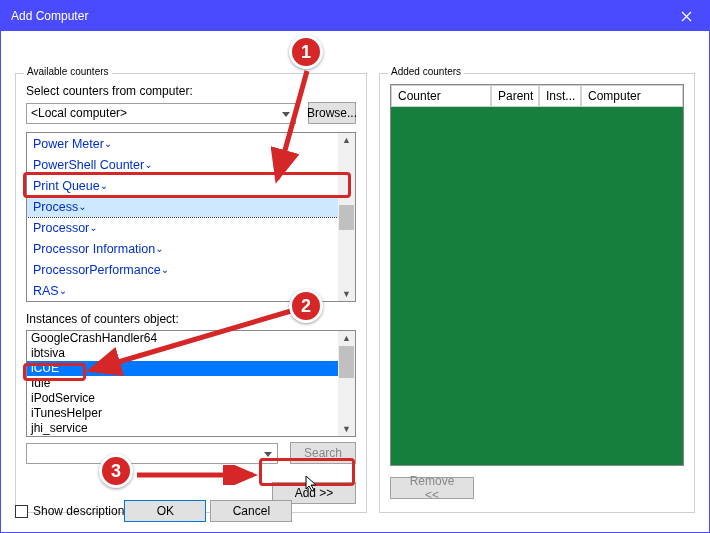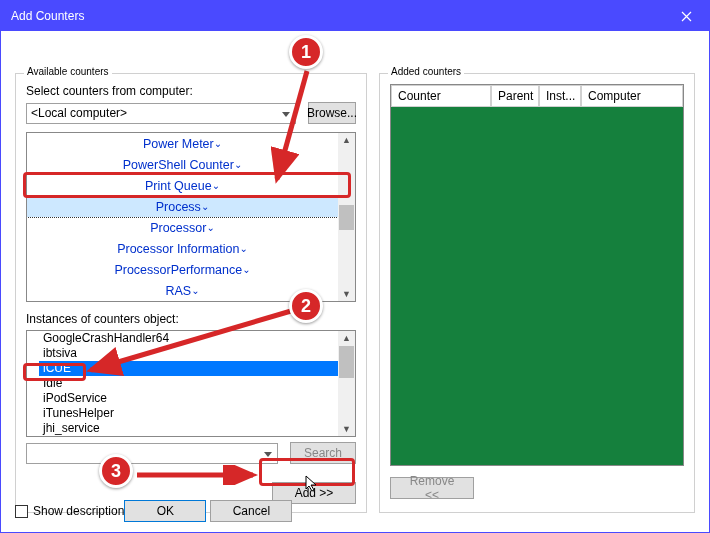--- a/index.html
+++ b/index.html
@@ -91,21 +91,21 @@
   .counter-list {
     margin-top: 8px;
     border: 1px solid #888;
     height: 170px;
     position: relative;
     display: flex;
   }
   .counter-list .items { flex: 1; overflow: hidden; }
   .counter-item {
     display: flex;
-    justify-content: center;
+    justify-content: flex-start;
     align-items: center;
     color: #0030cc;
     height: 21px;
     padding: 0 6px;
     font-size: 12.5px;
     border-bottom: 0;
   }
   .counter-item.selected {
     background: #cde8ff;
     outline: 1px dotted #333;
@@ -123,21 +123,20 @@
     align-items: center;
   }
   .scrollbar .arrow { font-size:9px; color:#555; padding:2px 0;}
   .scrollbar .thumb { width: 15px; height: 25px; background: #c0c0c0; margin: 1px;}
   .instances-label { margin-top: 10px; }
   .instance-list {
     border: 1px solid #888;
     height: 107px;
     display: flex;
     margin-top: 3px;
-    padding-left: 12px;
   }
   .instance-list .items { flex: 1; overflow: hidden; }
   .instance-item {
     height: 15px;
     font-size: 12px;
     padding: 0 4px;
     line-height: 15px;
     white-space: nowrap;
   }
   .instance-item.selected { background: #0078ff; color: #fff; }
@@ -196,21 +195,21 @@
     pointer-events: none;
     z-index: 45;
   }
   svg.anno { position:absolute; z-index:46; pointer-events:none;}
 </style>
 </head>
 <body>
 
 <div class="window">
   <div class="titlebar">
-    <span class="title">Add Counters</span>
+    <span class="title">Add Computer</span>
     <div class="close">
       <svg width="11" height="11" viewBox="0 0 11 11">
           <path d="M1 1 L10 10 M10 1 L1 10" stroke="#fff" stroke-width="1.2"></path>
         </svg>
     </div>
   </div>
 
   <div class="body">
 
     <div class="groupbox gb-available">

